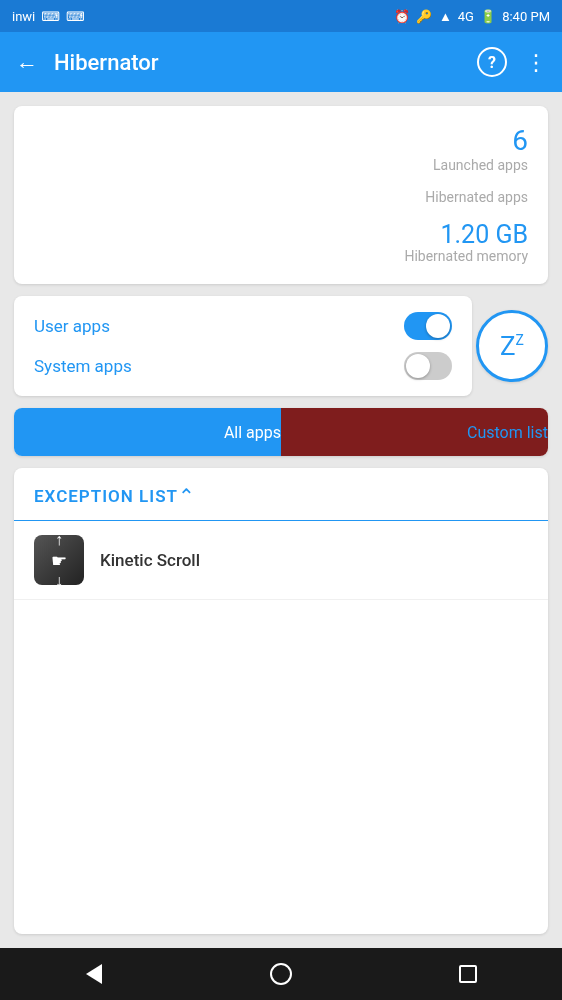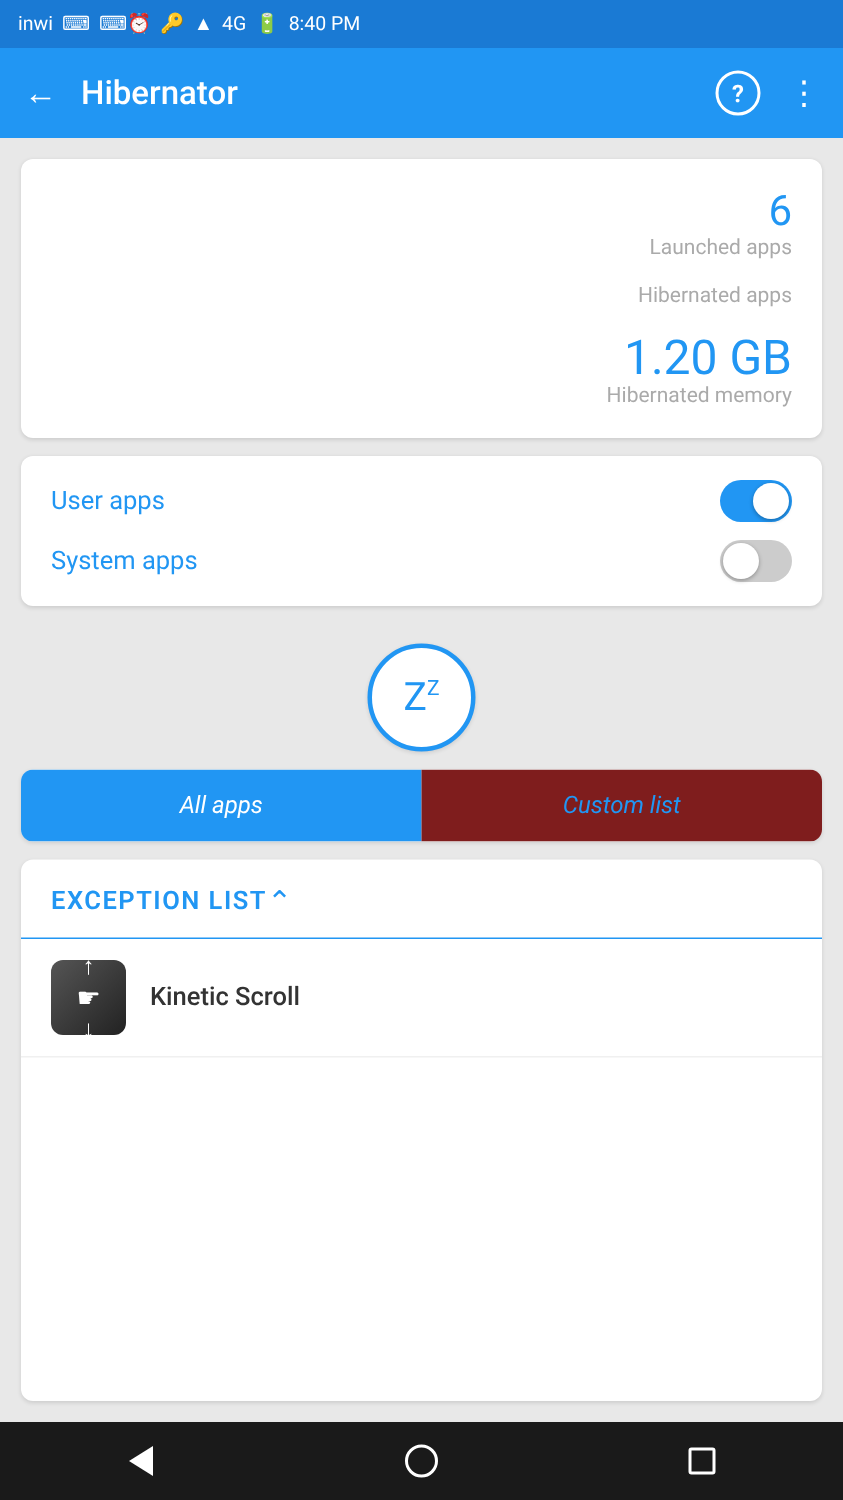--- a/index.html
+++ b/index.html
@@ -12,21 +12,21 @@
       display: flex;
       flex-direction: column;
     }
 
     
     .status-bar {
       background: #1a7ad4;
       height: 32px;
       display: flex;
       align-items: center;
-      justify-content: flex-start;
+      justify-content: space-between;
       padding: 0 12px;
       color: white;
       font-size: 13px;
     }
     .status-bar-left { display: flex; align-items: center; gap: 6px; }
     .status-bar-right { display: flex; align-items: center; gap: 6px; }
 
     
     .app-bar {
       background: #2196F3;
@@ -135,32 +135,31 @@
     }
     .stat-item {
       text-align: right;
     }
     .stat-value {
       font-size: 28px;
       color: #2196F3;
       font-weight: 400;
       line-height: 1.1;
     }
-    .stat-value.large { font-size: 32px; }
+    .stat-value.large { font-size: 25px; }
     .stat-desc {
       font-size: 14px;
       color: #aaa;
     }
 
     
     .controls-row {
       display: flex;
-      gap: 25px;
+      gap: 4px;
       align-items: stretch;
-      flex-direction: column;
     }
 
     
     .toggle-card {
       background: white;
       border-radius: 8px;
       padding: 16px 20px;
       flex: 1;
       display: flex;
       flex-direction: column;
@@ -228,25 +227,24 @@
       background: white;
       border-radius: 8px;
       overflow: hidden;
       box-shadow: 0 1px 3px rgba(0,0,0,0.12);
       height: 48px;
     }
     .tab-btn {
       flex: 1;
       display: flex;
       align-items: center;
-      justify-content: center;
+      justify-content: flex-end;
       font-size: 16px;
       cursor: pointer;
       transition: background 0.2s, color 0.2s;
-      font-style: italic;
     }
     .tab-btn.active {
       background: #2196F3;
       color: white;
     }
     .tab-btn.inactive {
       background: #7f1d1d;
       color: #2196F3;
     }
 

